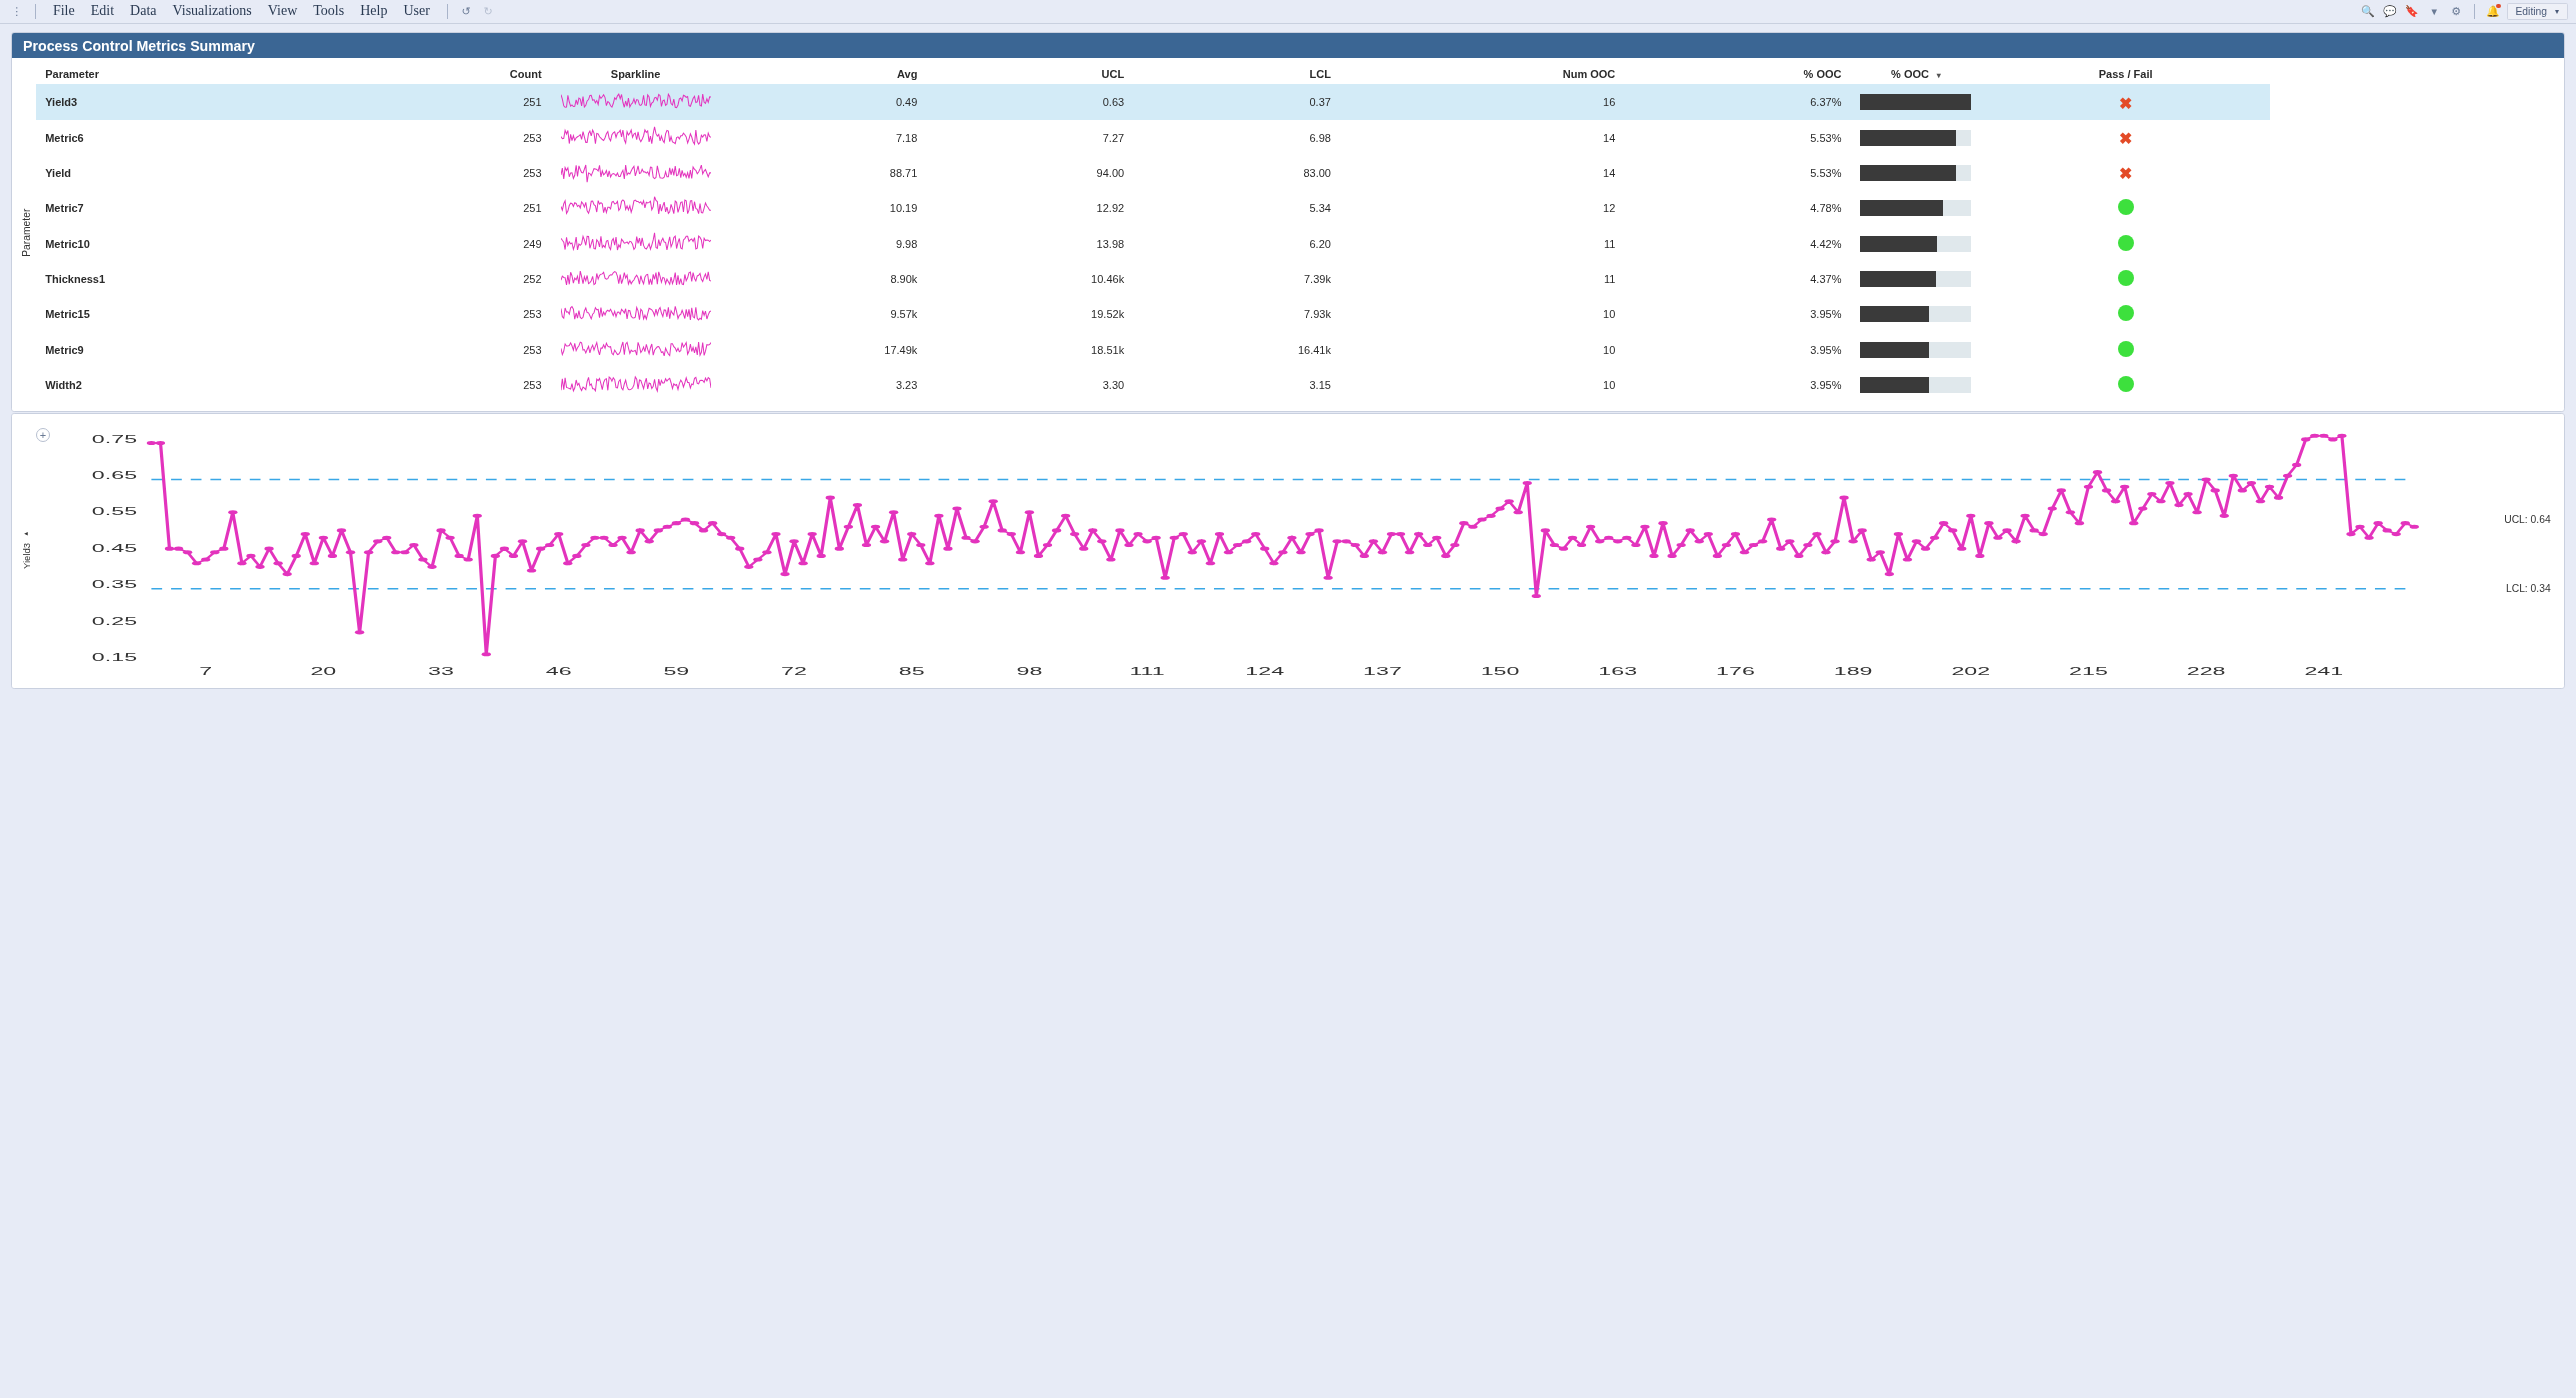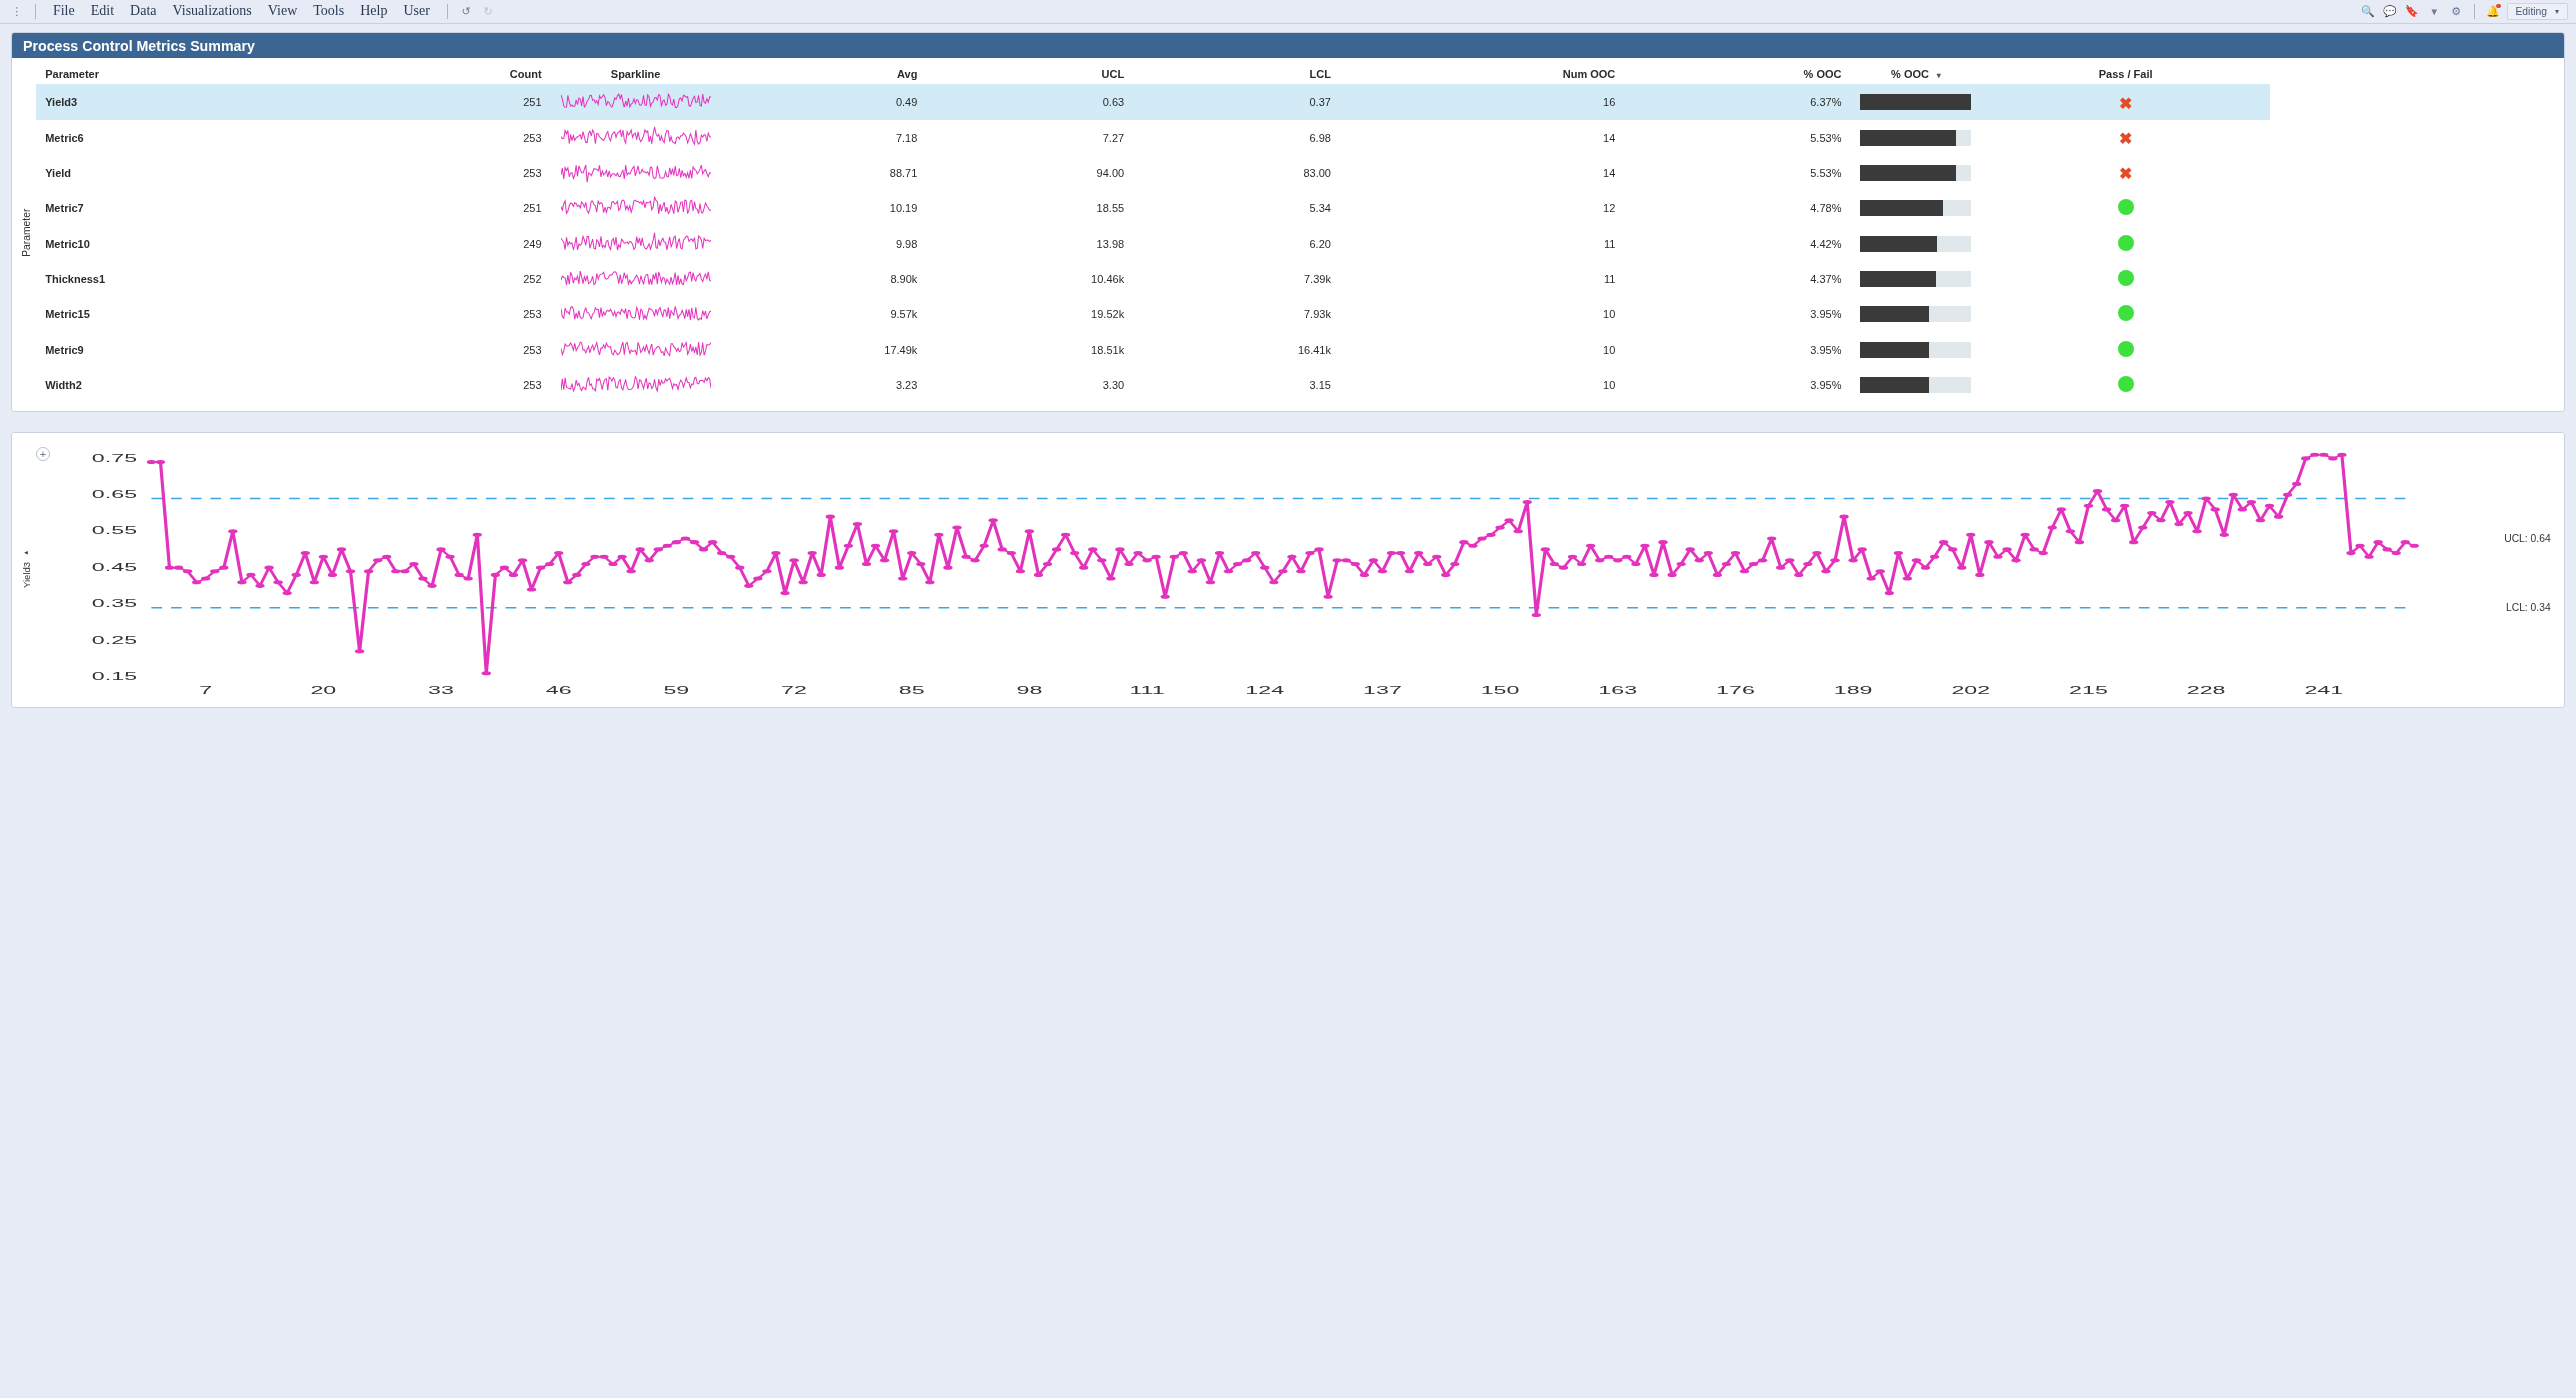--- a/index.html
+++ b/index.html
@@ -47,21 +47,21 @@
   .tb-sep { width:0.8px; height:14.2px; background:#a9b4ca; margin:0 4.7px; }
   .menu-label { padding:2.4px 8px; color:#2a3a52; cursor:pointer; font-size:14px;font-family:Liberation Serif, serif; }
   .spacer { flex:1; }
   .mode-select {
     display:flex; align-items:center; gap:8px;
     background: var(--btn-bg); border:0.8px solid var(--btn-border);
     padding:1.6px 8px; border-radius:1.6px; color:#4a5a78; font-size:10.3px;
   }
 
   
-  .panels { padding:8px 11px; display:flex; flex-direction:column; gap:20px; }
+  .panels { padding:8px 11px; display:flex; flex-direction:column; gap:1px; }
   .panel {
     background: var(--panel-body);
     border:0.8px solid var(--border);
     border-radius:3.2px; overflow:hidden;
     box-shadow: 0 0 0 2.4px #d8dff0 inset;
   }
   .panel-header {
     background: var(--panel-header); color: var(--panel-header-text);
     font-size:14.2px; font-weight:600; padding:4.7px 11px;
     display:flex; align-items:center; justify-content:space-between;
@@ -257,21 +257,21 @@
                 </td>
                 <td class="center"><span class="pf-fail">✖</span></td>
               </tr>
               <tr class="data-row">
                 <td class="left">Metric7</td>
                 <td>251</td>
                 <td class="sparkcell"><svg class="sparkline" viewBox="0 0 190 30" width="150" height="24">
                     <polyline points="0.0,14.3 1.7,18.9 3.5,10.9 5.2,7.2 7.0,23.2 8.7,20.2 10.5,13.1 12.2,10.2 13.9,10.6 15.7,14.3 17.4,9.6 19.2,10.5 20.9,14.2 22.7,12.7 24.4,16.1 26.1,8.5 27.9,10.9 29.6,15.1 31.4,9.1 33.1,19.8 34.9,22.9 36.6,17.5 38.3,7.8 40.1,7.5 41.8,12.1 43.6,13.5 45.3,21.4 47.1,7.0 48.8,11.3 50.6,9.6 52.3,10.8 54.0,22.1 55.8,15.2 57.5,21.9 59.3,15.2 61.0,15.2 62.8,17.3 64.5,8.9 66.2,8.0 68.0,11.1 69.7,10.6 71.5,7.9 73.2,19.2 75.0,16.5 76.7,7.8 78.4,6.1 80.2,7.8 81.9,18.1 83.7,13.8 85.4,18.7 87.2,13.6 88.9,21.6 90.6,16.2 92.4,7.3 94.1,6.2 95.9,7.9 97.6,7.9 99.4,9.8 101.1,8.4 102.8,11.7 104.6,7.1 106.3,16.1 108.1,9.1 109.8,10.0 111.6,9.2 113.3,7.8 115.0,18.5 116.8,14.7 118.5,2.0 120.3,6.7 122.0,8.0 123.8,23.9 125.5,11.3 127.2,20.3 129.0,13.5 130.7,8.9 132.5,21.2 134.2,15.1 136.0,23.0 137.7,21.1 139.4,11.6 141.2,17.0 142.9,23.4 144.7,7.6 146.4,9.1 148.2,21.8 149.9,16.3 151.7,9.1 153.4,8.6 155.1,21.2 156.9,6.2 158.6,7.3 160.4,23.4 162.1,18.9 163.9,7.2 165.6,7.0 167.3,20.1 169.1,8.3 170.8,16.9 172.6,18.0 174.3,23.5 176.1,10.6 177.8,22.0 179.5,22.4 181.3,16.4 183.0,9.9 184.8,13.7 186.5,15.9 188.3,19.0 190.0,19.2"></polyline>
                   </svg></td>
                 <td>10.19</td>
-                <td>18.55</td>
+                <td>12.92</td>
                 <td>5.34</td>
                 <td>12</td>
                 <td>4.78%</td>
                 <td class="barcell">
                   <div class="bar-bg">
                     <div class="bar-fill" style="width:83px"></div>
                   </div>
                 </td>
                 <td class="center"><span class="pf-pass"></span></td>
               </tr>

